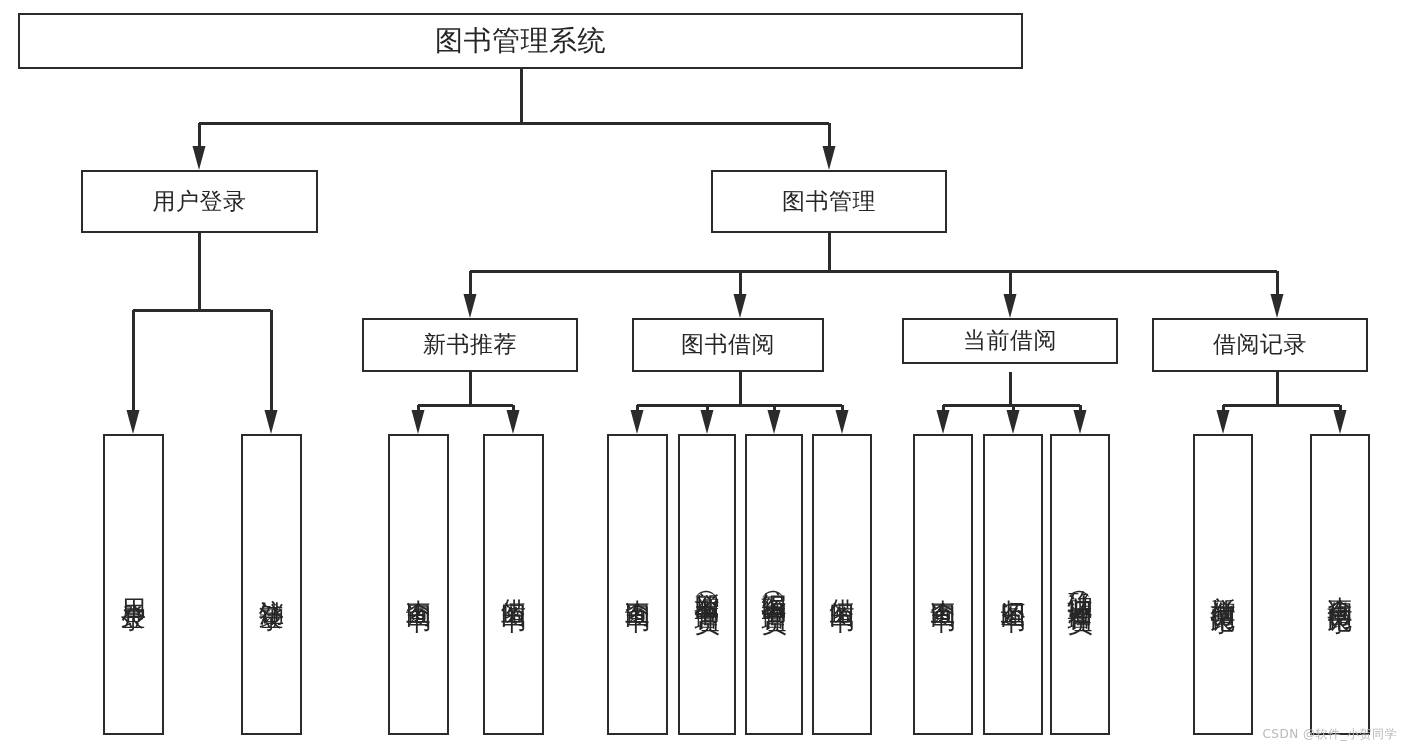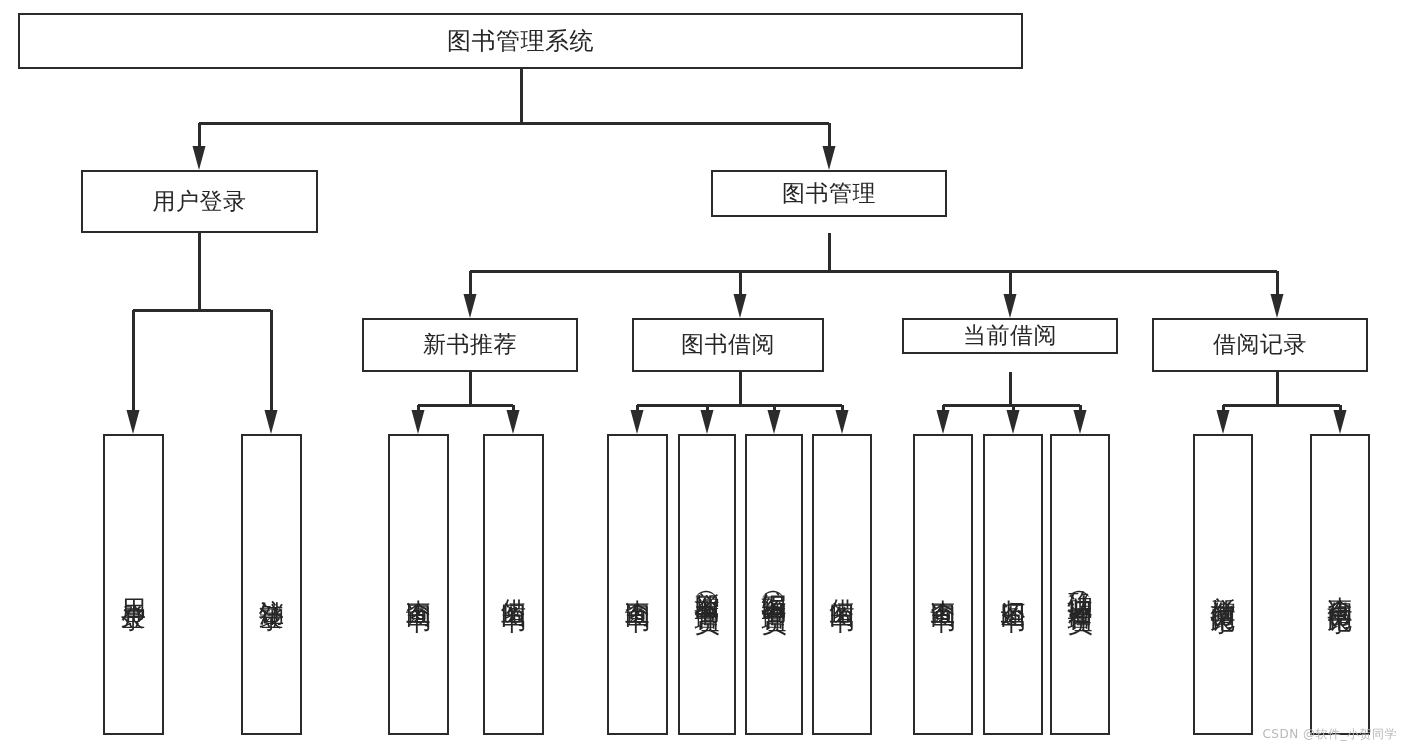--- a/index.html
+++ b/index.html
@@ -45,21 +45,21 @@
     letter-spacing: 0.5px;
   }
   .node-box.vertical .node-label {
     writing-mode: vertical-rl;
     text-orientation: upright;
     font-size: 25px;
     letter-spacing: 3px;
     line-height: 1;
   }
   .node-box.root .node-label {
-    font-size: 24px;
+    font-size: 28px;
   }
   .watermark {
     position: absolute;
     right: 8px;
     bottom: 4px;
     font-size: 12px;
     color: #b9b9b9;
     z-index: 5;
     white-space: pre;
     letter-spacing: 0.5px;
@@ -130,32 +130,32 @@
   </svg>
 
   <div class="node-box root horizontal" id="node-root" style="left: 18px; top: 13px; width: 1005px; height: 56px;">
     <span class="node-label">图书管理系统</span>
   </div>
 
   <div id="level2-layer">
       <div class="node-box horizontal" style="left: 81px; top: 170px; width: 237px; height: 63px;">
         <span class="node-label">用户登录</span>
       </div>
-      <div class="node-box horizontal" style="left: 711px; top: 170px; width: 236px; height: 47px;">
+      <div class="node-box horizontal" style="left: 711px; top: 170px; width: 236px; height: 63px;">
         <span class="node-label">图书管理</span>
       </div>
     </div>
   <div id="level3-layer">
       <div class="node-box horizontal" style="left: 362px; top: 318px; width: 216px; height: 54px;">
         <span class="node-label">新书推荐</span>
       </div>
       <div class="node-box horizontal" style="left: 632px; top: 318px; width: 192px; height: 54px;">
         <span class="node-label">图书借阅</span>
       </div>
-      <div class="node-box horizontal" style="left: 902px; top: 318px; width: 216px; height: 36px;">
+      <div class="node-box horizontal" style="left: 902px; top: 318px; width: 216px; height: 46px;">
         <span class="node-label">当前借阅</span>
       </div>
       <div class="node-box horizontal" style="left: 1152px; top: 318px; width: 216px; height: 54px;">
         <span class="node-label">借阅记录</span>
       </div>
     </div>
   <div id="leaf-layer">
       <div class="node-box vertical" style="left: 103px; top: 434px; width: 61px; height: 301px;">
         <span class="node-label">用户登录</span>
       </div>

